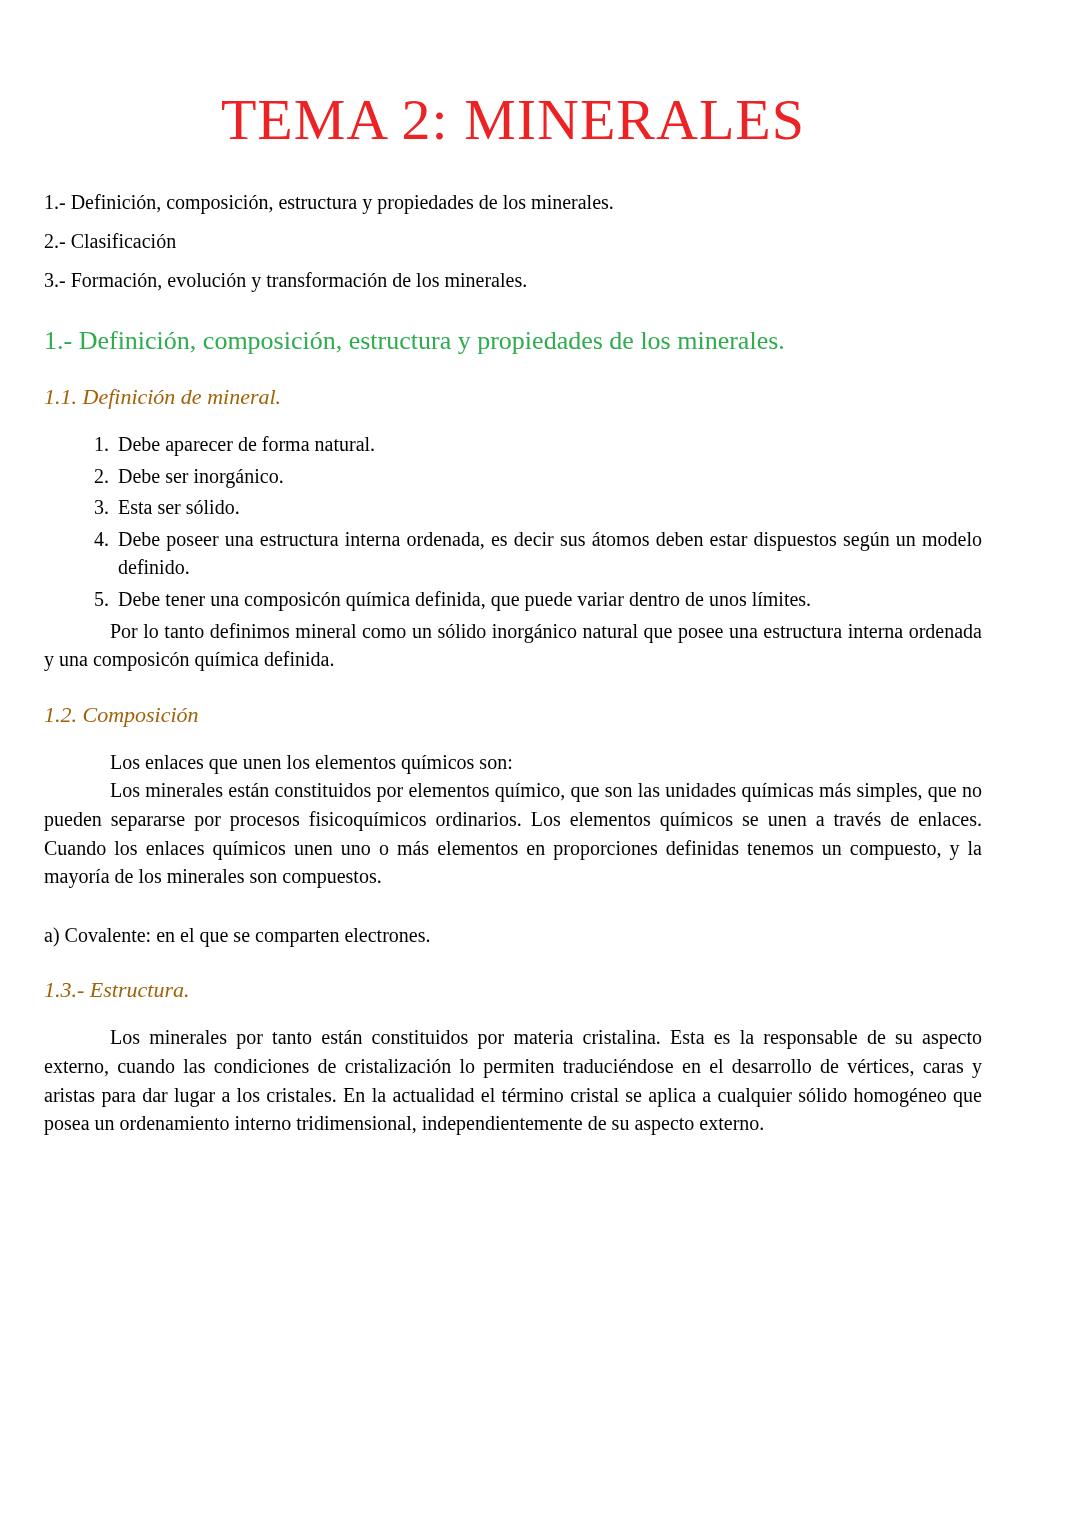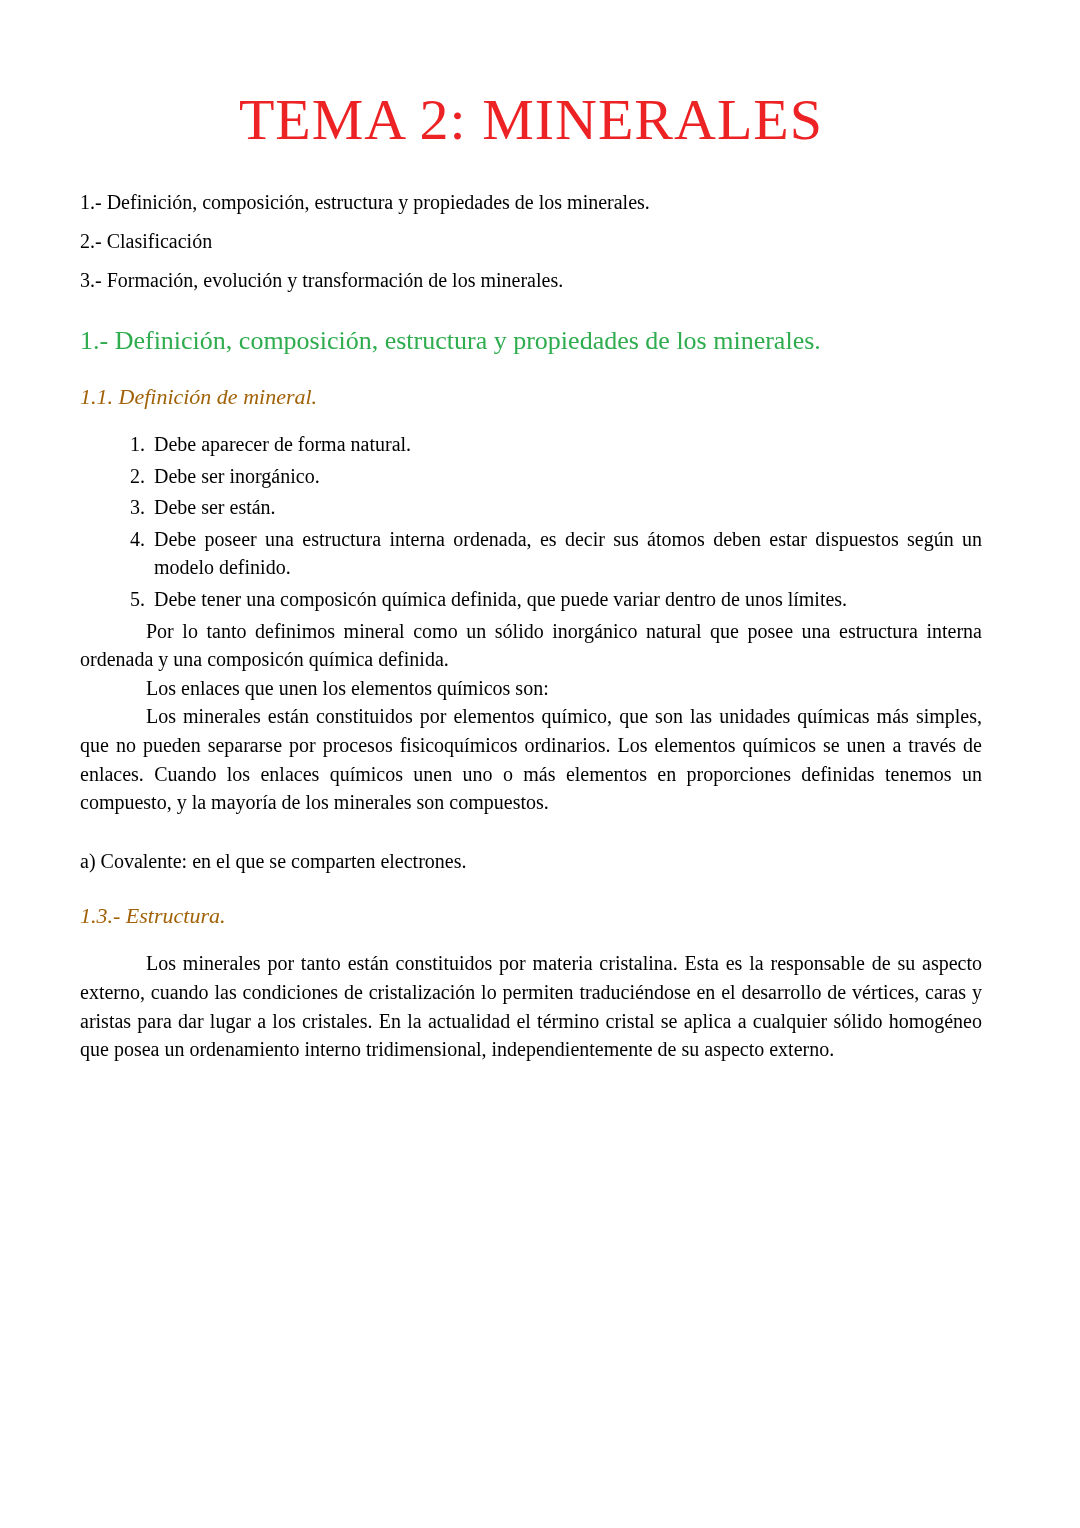--- a/index.html
+++ b/index.html
@@ -7,21 +7,21 @@
     padding: 0;
     background: #ffffff;
   }
   .page {
     width: 1080px;
     min-height: 1528px;
     box-sizing: border-box;
     background: #ffffff;
     color: #000000;
     font-family: "Liberation Serif", serif;
-    padding: 86px 98px 60px 80px;
+    padding: 86px 98px 60px 44px;
   }
   .doc-title {
     font-family: "Liberation Serif", serif;
     font-weight: normal;
     font-size: 58px;
     color: #ed2224;
     text-align: center;
     margin: 0 0 38px 0;
     letter-spacing: 1px;
   }
@@ -97,27 +97,28 @@
   </div>
 
   <h2 class="section-heading">1.- Definición, composición, estructura y propiedades de los minerales.</h2>
 
   <h3 class="subsection-heading">1.1. Definición de mineral.</h3>
 
 
   <ol class="criteria">
     <li>Debe aparecer de forma natural.</li>
     <li>Debe ser inorgánico.</li>
-    <li>Debe ser están.</li>
+    <li>Esta ser sólido.</li>
     <li>Debe poseer una estructura interna ordenada, es decir sus átomos deben estar dispuestos según un modelo definido.</li>
     <li>Debe tener una composicón química definida, que puede variar dentro de unos límites.</li>
   </ol>
 
   <p class="body indent conclusion">Por lo tanto definimos mineral como un sólido inorgánico natural que posee una estructura interna ordenada y una composicón química definida.</p>
 
+  <h3 class="subsection-heading">1.2. Composición</h3>
 
   <p class="body indent spaced">Los enlaces que unen los elementos químicos son:</p>
 
   <p class="body indent">Los minerales están constituidos por elementos químico, que son las unidades químicas más simples, que no pueden separarse por procesos fisicoquímicos ordinarios. Los elementos químicos se unen a través de enlaces. Cuando los enlaces químicos unen uno o más elementos en proporciones definidas tenemos un compuesto, y la mayoría de los minerales son compuestos.</p>
 
   <div class="bonds">
     <p>a) Covalente: en el que se comparten electrones.</p>
   </div>
 
   <h3 class="subsection-heading tight-bottom">1.3.- Estructura.</h3>

